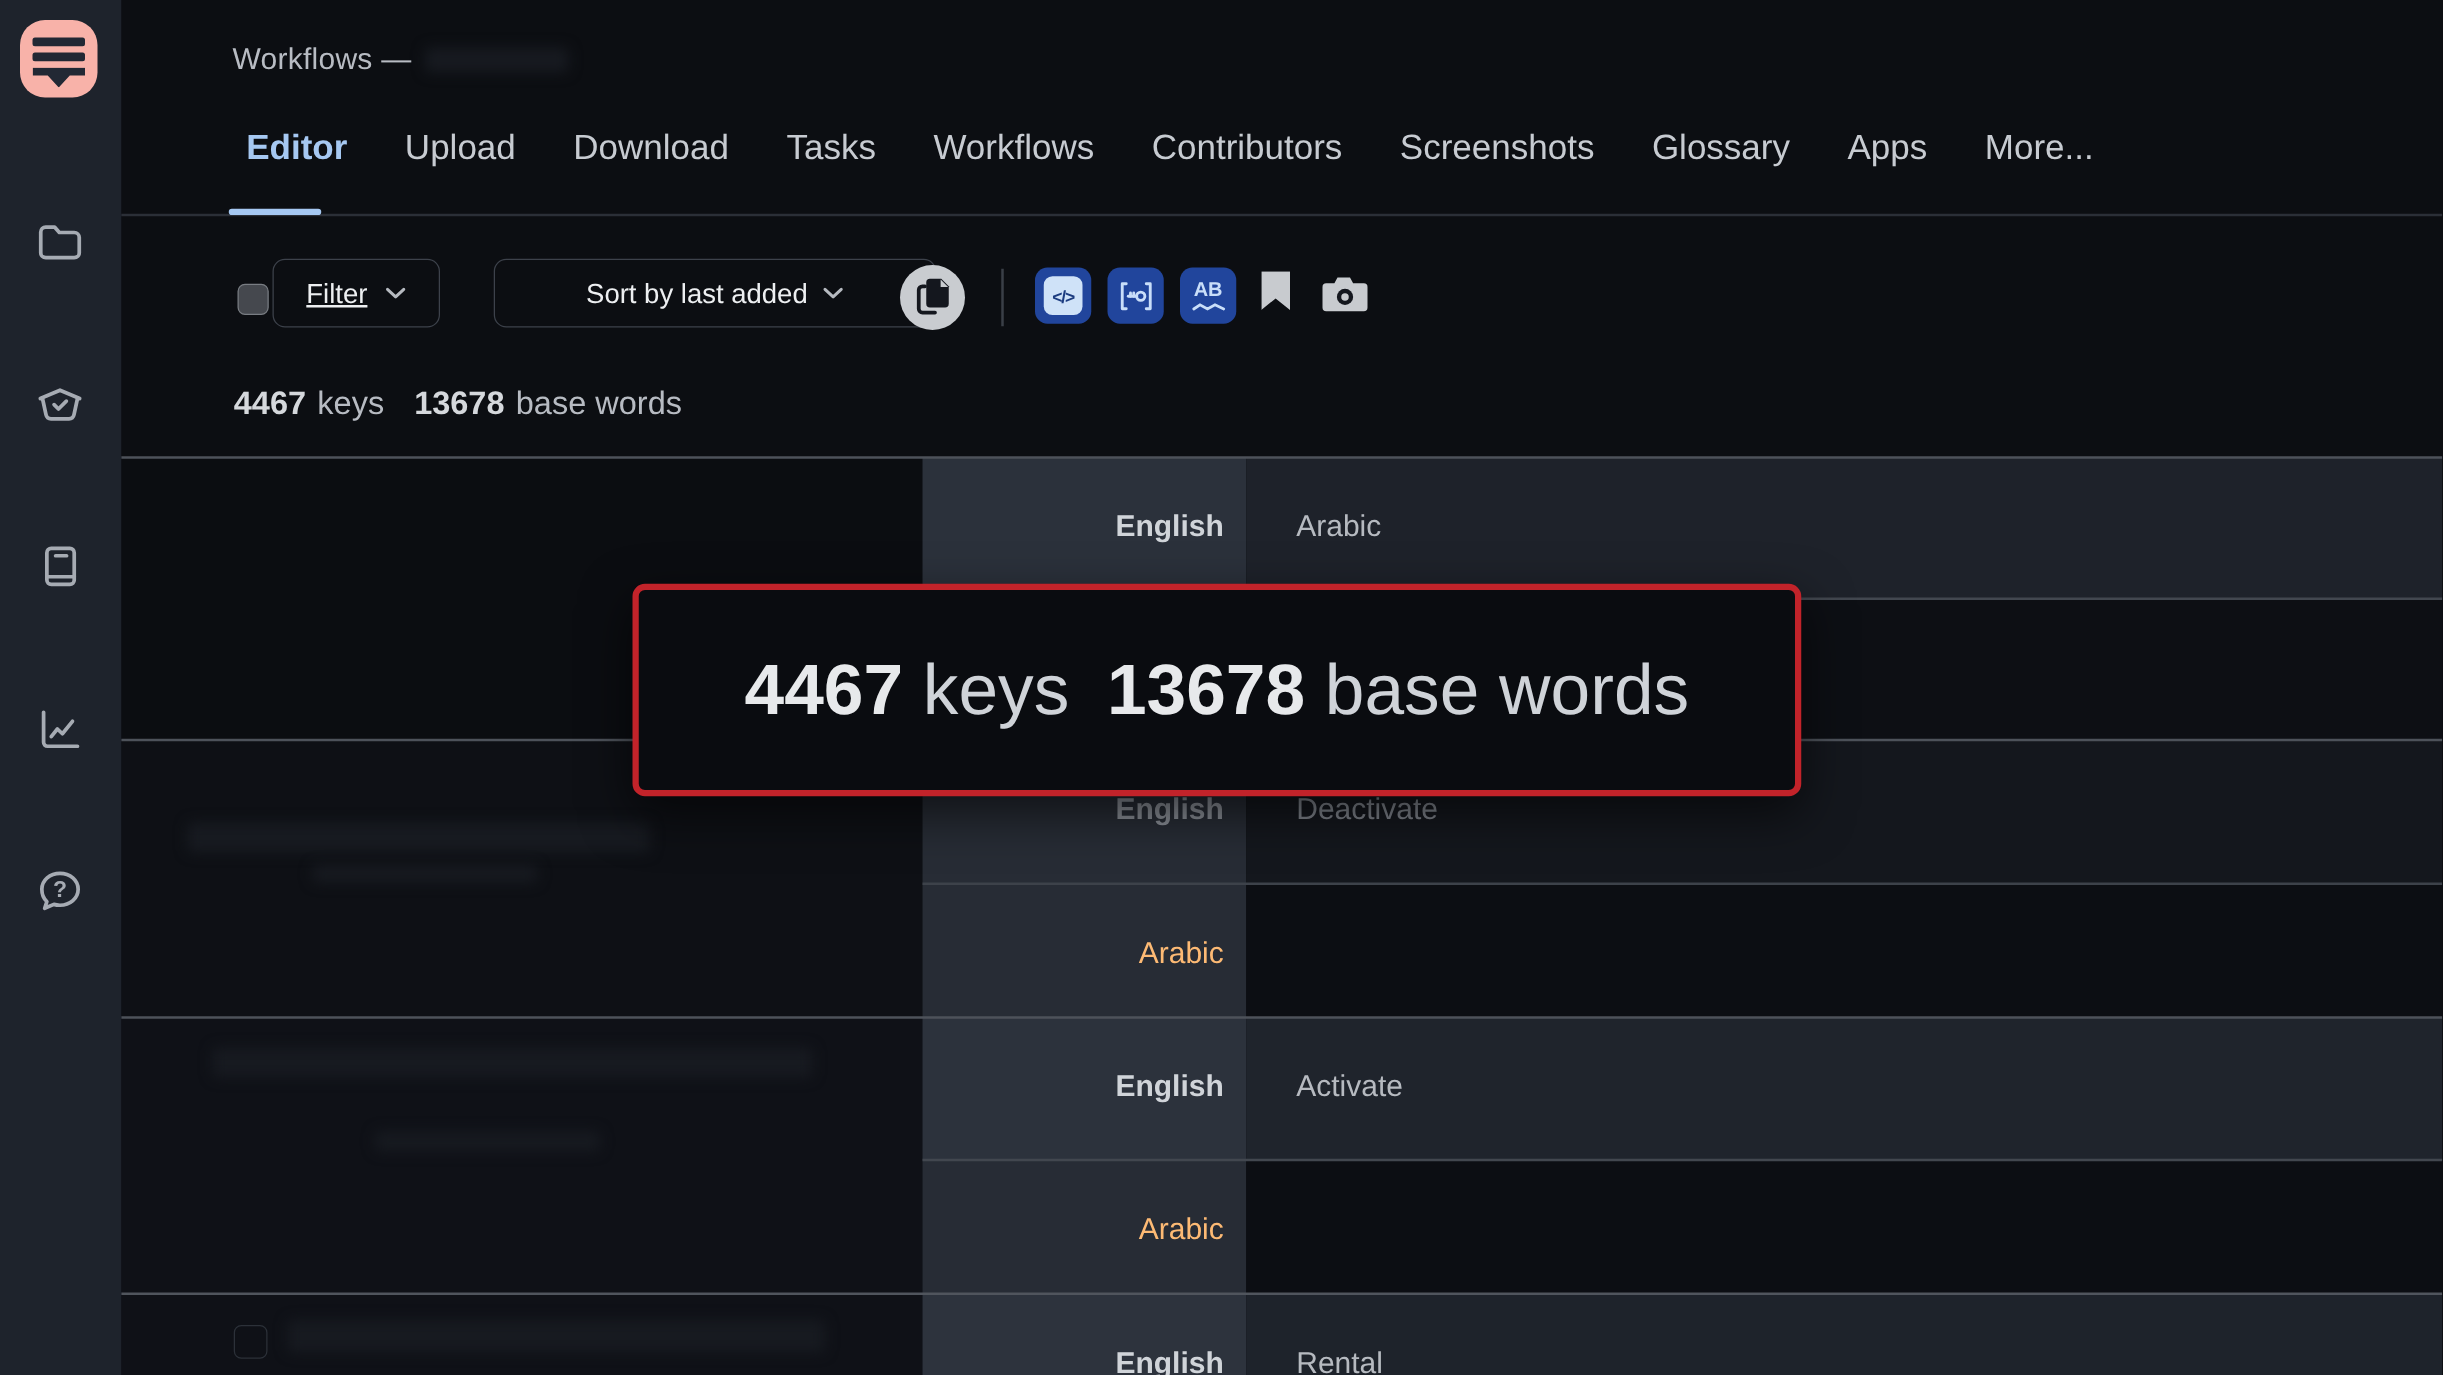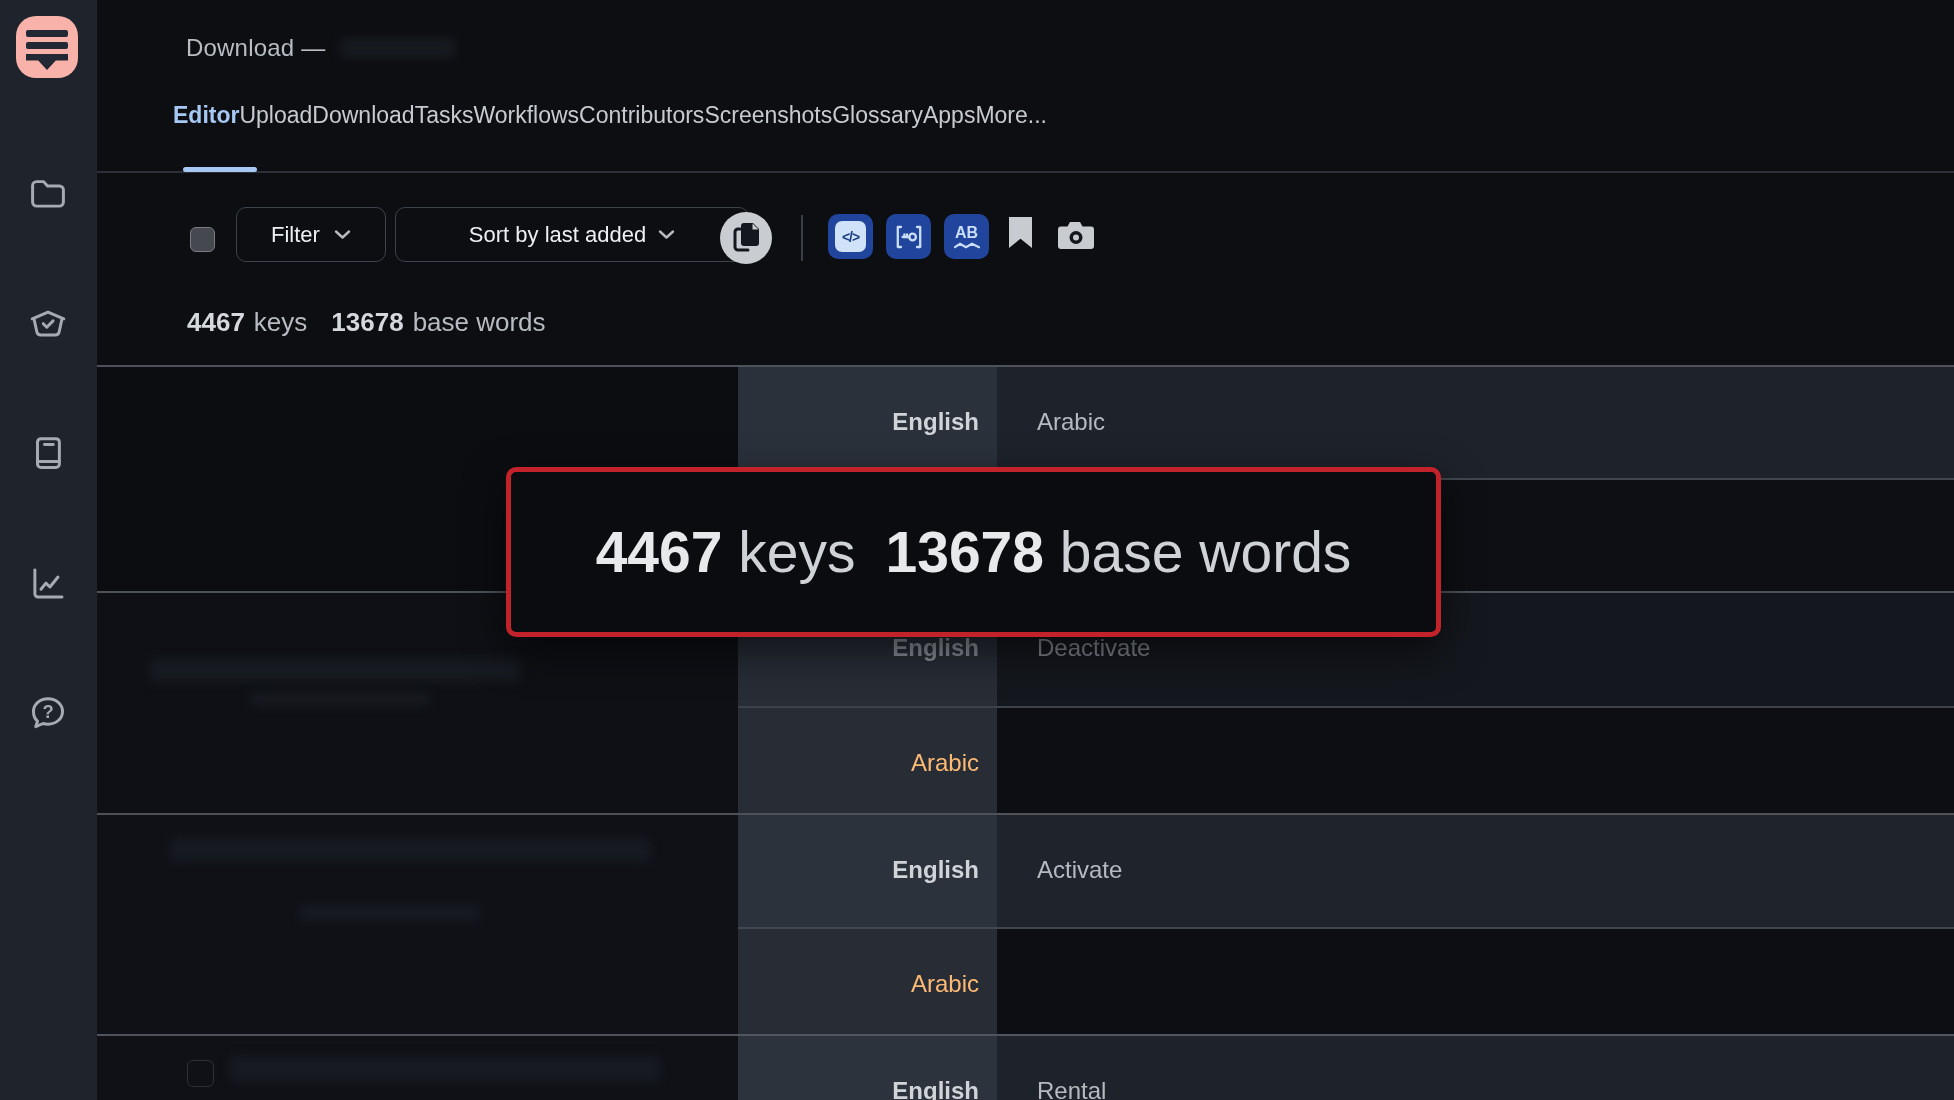--- a/index.html
+++ b/index.html
@@ -13,33 +13,33 @@
   .logo .b1{top:14px}.logo .b2{top:26px}
   .logo .flag{position:absolute;left:10px;top:38px;width:42px;height:16px;background:#222834;
     clip-path:polygon(0 0,100% 0,100% 40%,71% 40%,50% 100%,29% 40%,0 40%);}
   .side-icon{position:absolute;left:26px;width:44px;height:44px;display:flex;align-items:center;justify-content:center;}
   .side-icon svg{width:42px;height:42px;stroke:#a6abb3;stroke-width:1.7;fill:none;stroke-linecap:round;stroke-linejoin:round;}
 
   
   .breadcrumb{position:absolute;left:186px;top:34px;font-size:24px;color:#b8bcc3;letter-spacing:.2px;}
   .redact{position:absolute;background:#171a20;filter:blur(5px);border-radius:4px;}
   .r-bc{left:340px;top:38px;width:115px;height:20px;}
-  .tabs{position:absolute;left:173px;top:102px;display:flex;font-size:23px;color:#c7cbd1;}
+  .tabs{position:absolute;left:197px;top:102px;display:flex;gap:46px;font-size:28px;color:#c7cbd1;}
   .tab{cursor:pointer;white-space:nowrap;}
   .tab.active{color:#a6c8f2;font-weight:bold;}
   .tab-underline{position:absolute;left:183px;top:167px;width:74px;height:5px;border-radius:3px;background:#a6c8f2;z-index:3;}
   .hdr-divider{position:absolute;left:97px;right:0;top:171px;height:1.5px;background:#2b2f37;}
 
   
   .checkbox{position:absolute;left:190px;top:227px;width:23px;height:23px;border-radius:6px;
             background:#45484e;border:1.5px solid #797d83;cursor:pointer;}
   .drop-btn{position:absolute;top:207px;height:55px;border:1.5px solid #3d424b;border-radius:10px;
             display:flex;align-items:center;justify-content:center;gap:14px;font-size:22px;color:#edeff1;
             background:transparent;cursor:pointer;box-sizing:border-box;}
-  .btn-filter{left:236px;width:150px;}
+  .btn-filter{left:218px;width:134px;text-decoration:underline;}
   .btn-sort{left:395px;width:354px;gap:12px;}
   .chev{width:17px;height:11px;stroke:#b6bac0;stroke-width:2.4;fill:none;stroke-linecap:round;stroke-linejoin:round;}
   .pages-circle{position:absolute;left:720px;top:212px;width:52px;height:52px;border-radius:50%;
                 background:#c9ccd0;display:flex;align-items:center;justify-content:center;cursor:pointer;}
   .tb-sep{position:absolute;left:801px;top:215px;width:2px;height:46px;background:#3a3f47;}
   .blue-btn{position:absolute;top:214px;width:45px;height:45px;border-radius:10px;background:#21459c;
             display:flex;align-items:center;justify-content:center;cursor:pointer;}
   .bb1{left:828px}.bb2{left:886px}.bb3{left:944px}
   .code-inner{width:31px;height:31px;border-radius:7px;background:#cfe2f8;display:flex;align-items:center;justify-content:center;
               font-size:14px;font-weight:bold;color:#1c3c80;letter-spacing:-1px;}
@@ -120,21 +120,21 @@
         </svg>
     </div>
     <div class="side-icon" style="top:691px">
       <svg viewBox="0 0 24 24">
           <path d="M12 3.8c4.6 0 8.3 3.2 8.3 7.3s-3.7 7.3-8.3 7.3c-1 0-1.9-.1-2.8-.4L5 19.8l1-3.1c-1.5-1.3-2.3-3.2-2.3-5.6 0-4.1 3.7-7.3 8.3-7.3z"></path>
           <text x="12" y="14.8" font-size="10.5" font-weight="bold" fill="#a6abb3" stroke="none" text-anchor="middle" font-family="Liberation Sans, sans-serif">?</text>
         </svg>
     </div>
   </div>
 
-  <div class="breadcrumb">Download —</div>
+  <div class="breadcrumb">Workflows —</div>
   <div class="redact r-bc"></div>
 
   <div class="tabs">
     <div class="tab active">Editor</div>
     <div class="tab">Upload</div>
     <div class="tab">Download</div>
     <div class="tab">Tasks</div>
     <div class="tab">Workflows</div>
     <div class="tab">Contributors</div>
     <div class="tab">Screenshots</div>

